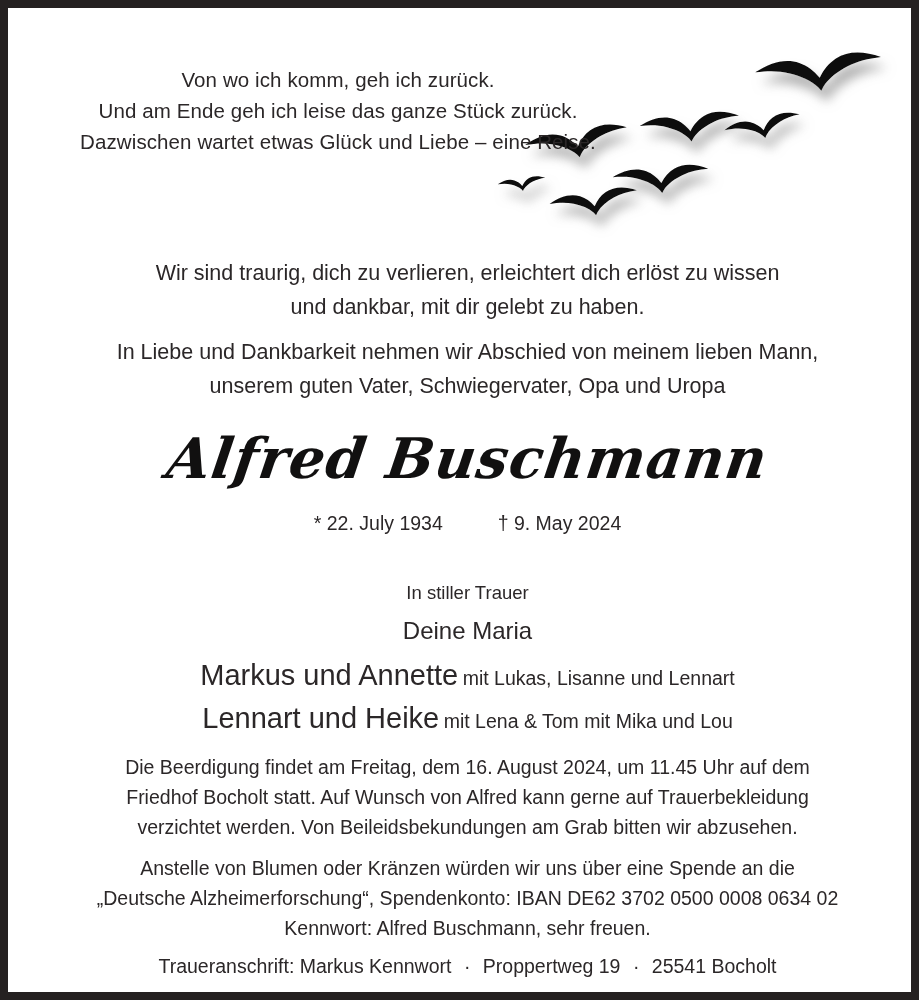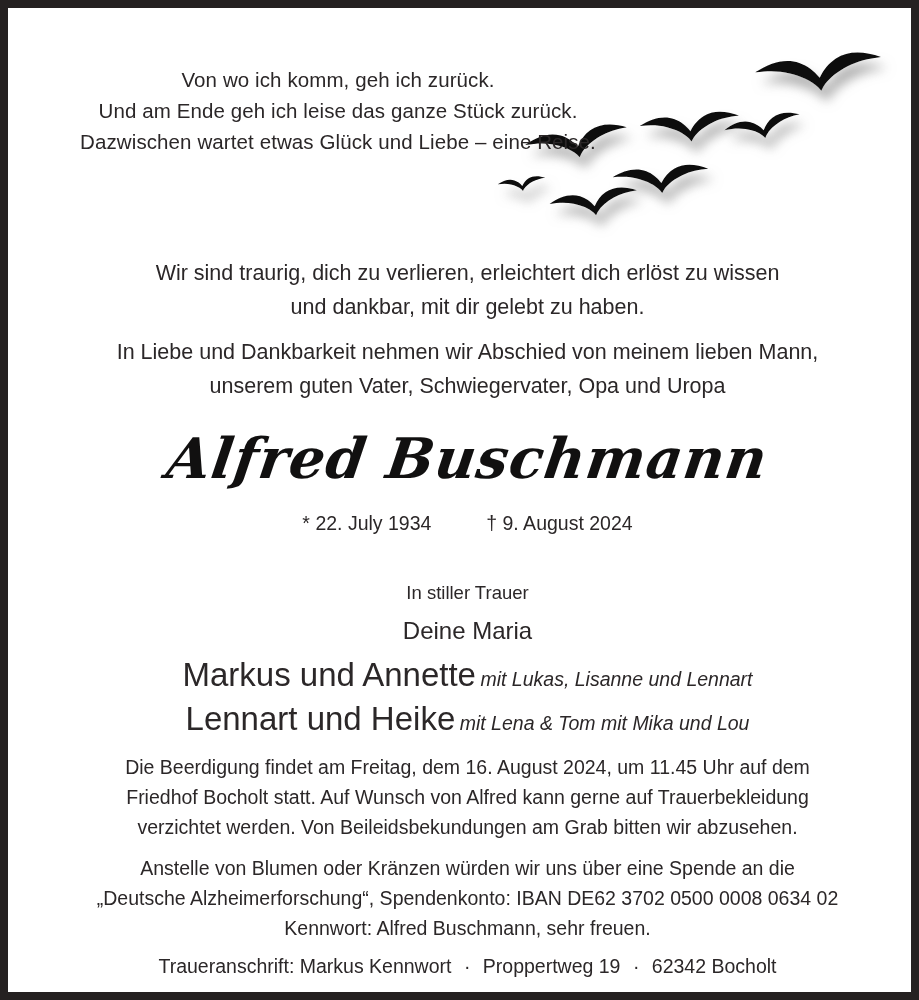--- a/index.html
+++ b/index.html
@@ -123,22 +123,22 @@
 
   .family {
     position: absolute;
     top: 648px;
     left: 0;
     width: 919px;
     line-height: 38px;
     color: #2b2728;
   }
   .family .row { display: block; }
-  .fam-main { font-size: 33px; }
-  .fam-sub  { font-size: 19.5px; font-style: italic; }
+  .fam-main { font-size: 29px; }
+  .fam-sub  { font-size: 19.5px; }
 
   .funeral {
     position: absolute;
     top: 744px;
     left: 0;
     width: 919px;
     font-size: 19.5px;
     line-height: 30px;
     color: #2b2728;
   }
@@ -225,21 +225,21 @@
       <div>unserem guten Vater, Schwiegervater, Opa und Uropa</div>
     </div>
 
     <div class="block name-sig">Alfred Buschmann</div>
 
     <div class="block dates">
       <span>*</span>
       <span>22. July 1934</span>
       <span class="gap"></span>
       <span>†</span>
-      <span>9. August 2024</span>
+      <span>9. May 2024</span>
     </div>
 
     <div class="block mourn-intro">In stiller Trauer</div>
     <div class="block mourn-widow">Deine Maria</div>
 
     <div class="block family">
       <span class="row">
         <span class="fam-main">Markus und Annette</span>
         <span class="fam-sub">mit Lukas, Lisanne und Lennart</span>
       </span>
@@ -259,17 +259,17 @@
       <div>Anstelle von Blumen oder Kränzen würden wir uns über eine Spende an die</div>
       <div>„Deutsche Alzheimerforschung“, Spendenkonto: IBAN DE62 3702 0500 0008 0634 02</div>
       <div>Kennwort: Alfred Buschmann, sehr freuen.</div>
     </div>
 
     <div class="block address">
       <span>Traueranschrift: Markus Kennwort</span>
       <span class="dot">·</span>
       <span>Proppertweg 19</span>
       <span class="dot">·</span>
-      <span>62342 Bocholt</span>
+      <span>25541 Bocholt</span>
     </div>
 
   </div>
 </div>
 
 </body></html>

